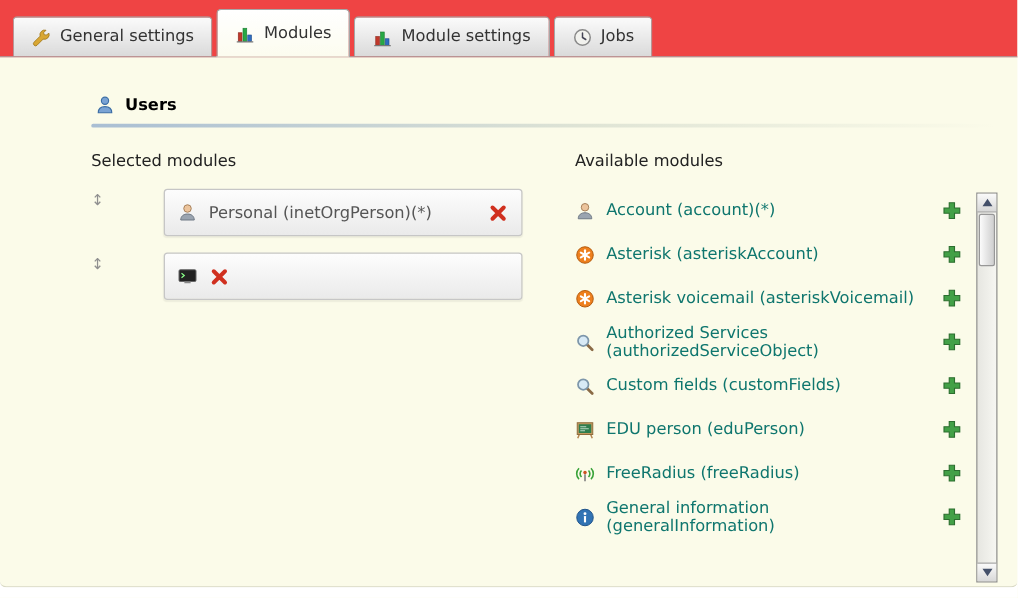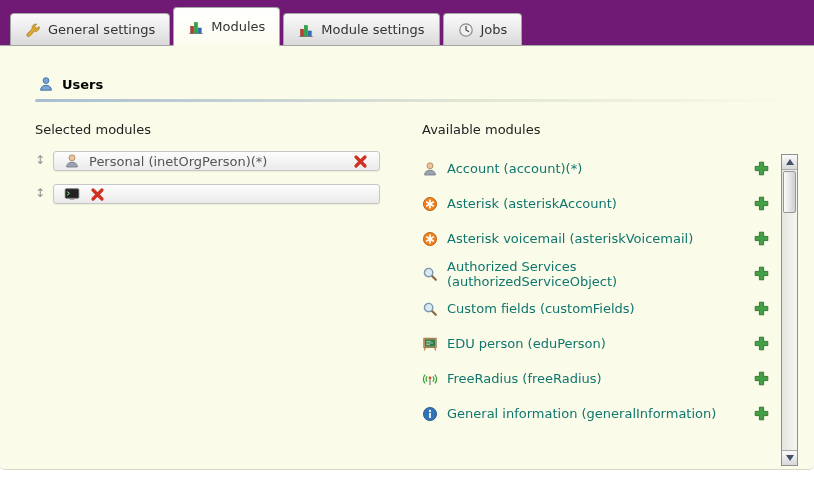--- a/index.html
+++ b/index.html
@@ -1,46 +1,46 @@
 <!DOCTYPE html>
 <html><head>
 <meta charset="utf-8">
 <style>
   * { margin:0; padding:0; box-sizing:border-box; }
   body { background:#ffffff; font-family:"DejaVu Sans","Liberation Sans",sans-serif; }
   .page { position:relative; width:814px; height:478px; background:#ffffff; overflow:hidden; font-size:13px; color:#222; }
 
   
-  .tabbar { position:absolute; top:0; left:0; right:0; height:46px; background:#701a75;
+  .tabbar { position:absolute; top:0; left:0; right:0; height:46px; background:#ef4444;
             border-bottom:1px solid #a6a6a6; display:flex; align-items:flex-end; padding-left:10px; gap:3px; }
   .tab { display:flex; align-items:center; gap:7px; padding:0 14px; height:32px; cursor:pointer;
          background:linear-gradient(#fbfbfb,#dadada); border:1px solid #a6a6a6; border-bottom:none;
          border-radius:4px 4px 0 0; color:#333; white-space:nowrap; }
   .tab.active { height:39px; margin-bottom:-1px; z-index:2;
                 background:linear-gradient(#ffffff,#fcfcef); border-bottom:1px solid #fbfbe9; }
   .tab .ticon { display:flex; }
 
   
   .content { position:absolute; top:46px; left:0; right:0; height:424px; background:#fbfbe9;
-             border-bottom:1px solid #d9d9c5; border-radius:0 0 5px 5px; }
+             border-bottom:1px solid #d9d9c5; border-radius:0 0 5px 5px;padding-left:38px; }
   .section-head { display:flex; align-items:center; gap:8px; margin:30px 0 7px 38px; font-weight:bold; color:#000; }
   .divider { height:3px; margin:0 18px 0 35px; border-radius:2px;
              background:linear-gradient(to right,#a9bed3 0%, #dfe4d5 55%, rgba(223,228,213,0) 100%); }
 
   .cols { display:flex; align-items:flex-start; margin:20px 16px 0 35px; }
   .col-left { width:345px; }
   .col-right { flex:1; margin-left:42px; margin-right:10px; }
   .col-head { margin-bottom:14px; color:#222; }
 
   
   .sel-row { display:flex; align-items:flex-start; margin-bottom:13px; }
   .drag { width:18px; padding-top:2px; color:#8f8f8f; font-size:12px; cursor:grab; user-select:none; }
-  .sel-box { flex:1; display:flex; align-items:center; gap:9px; height:20px; padding:0 10px;
+  .sel-box { flex:1; display:flex; align-items:center; gap:9px; height:38px; padding:0 10px;
              border:1px solid #c6c6c6; border-radius:3px; background:linear-gradient(#fdfdfd,#eaeaea);
-             box-shadow:0 1px 1px rgba(0,0,0,0.06); }
+             box-shadow:0 1px 1px rgba(0,0,0,0.06);margin-left:40px; }
   .sel-label { flex:1; color:#555; }
   .del { display:flex; cursor:pointer; padding:1px; }
 
   
   .avail-row { display:flex; align-items:center; gap:9px; height:35px; }
   .avail-label { flex:1; color:#0f766e; }
   .add { display:flex; cursor:pointer; margin-right:2px; }
   .micon { display:flex; width:16px; justify-content:center; }
 
   

